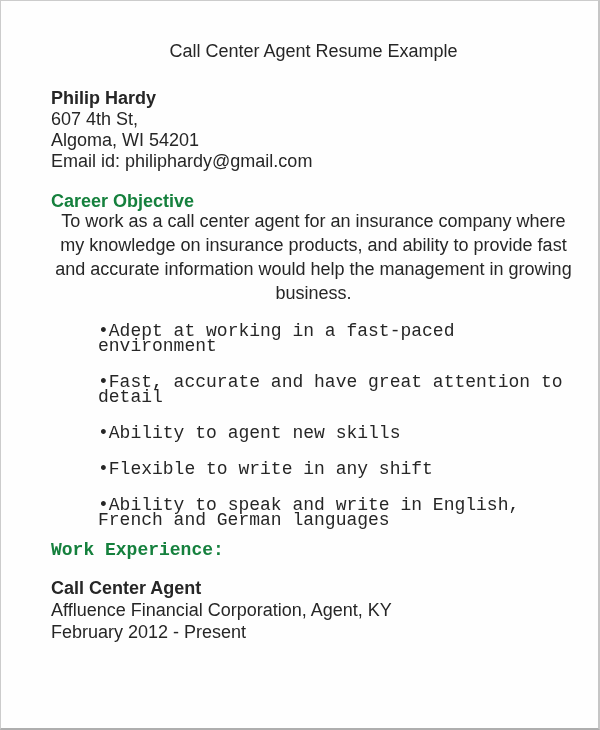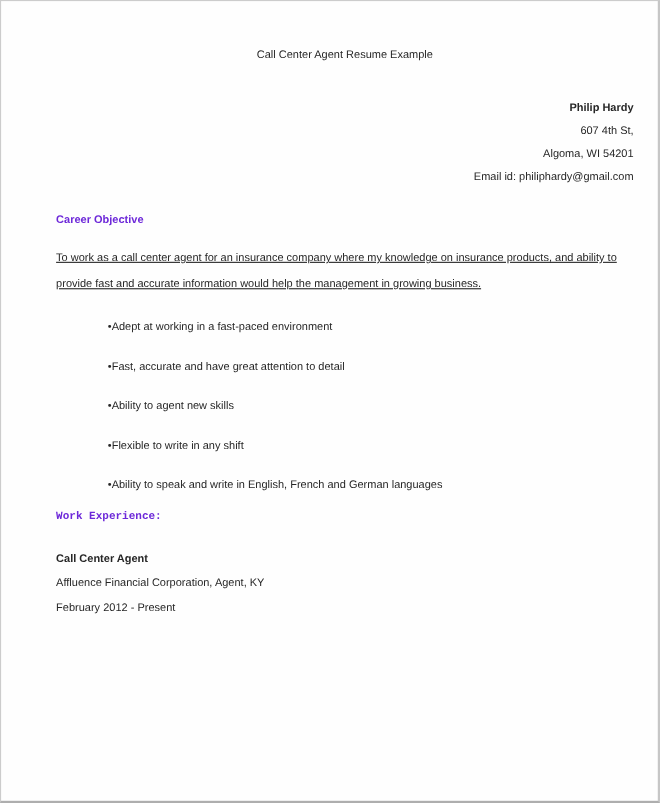--- a/index.html
+++ b/index.html
@@ -9,61 +9,60 @@
   }
   .page {
     box-sizing: border-box;
     width: 600px;
     height: 730px;
     background: #fefefe;
     border: 1px solid #cccccc;
     border-right: 2px solid #c6c6c6;
     border-bottom: 2px solid #aeaeae;
     font-family: "Liberation Sans", sans-serif;
-    font-size: 10px;
+    font-size: 18px;
     color: #262626;
     overflow: hidden;
   }
   .content {
     margin: 0 22px 0 50px; 
   }
   .doc-title {
     margin-top: 42px;
     text-align: center;
     line-height: 16px;
   }
   .contact-block {
     margin-top: 29px;
-    text-align: right;
+    text-align: left;
     line-height: 21px;
   }
   .contact-name {
     font-weight: bold;
   }
   .section-heading {
     font-weight: bold;
     line-height: 16px;
-    color: #6d28d9;
+    color: #15803d;
   }
   .heading-objective { margin-top: 21px; }
   .objective-text {
-    margin-top: 14px;
     line-height: 24px;
-    text-align: left;
-    text-decoration: underline;
+    text-align: center;
   }
   .heading-skills { margin-top: 10px; }
   .skills-list {
     list-style: none;
     margin: 19px 0 0 0;
     padding: 0 0 0 47px;
   }
   .skills-list li {
     line-height: 15px;
     margin-bottom: 21px;
+    font-family: Liberation Mono, monospace;
   }
   .skills-list li:last-child {
     margin-bottom: 14px;
   }
   .heading-work { margin-top: 2px; font-family: Liberation Mono, monospace; }
   .job-entry {
     margin-top: 19px;
     line-height: 22px;
   }
   .job-title { font-weight: bold; }

